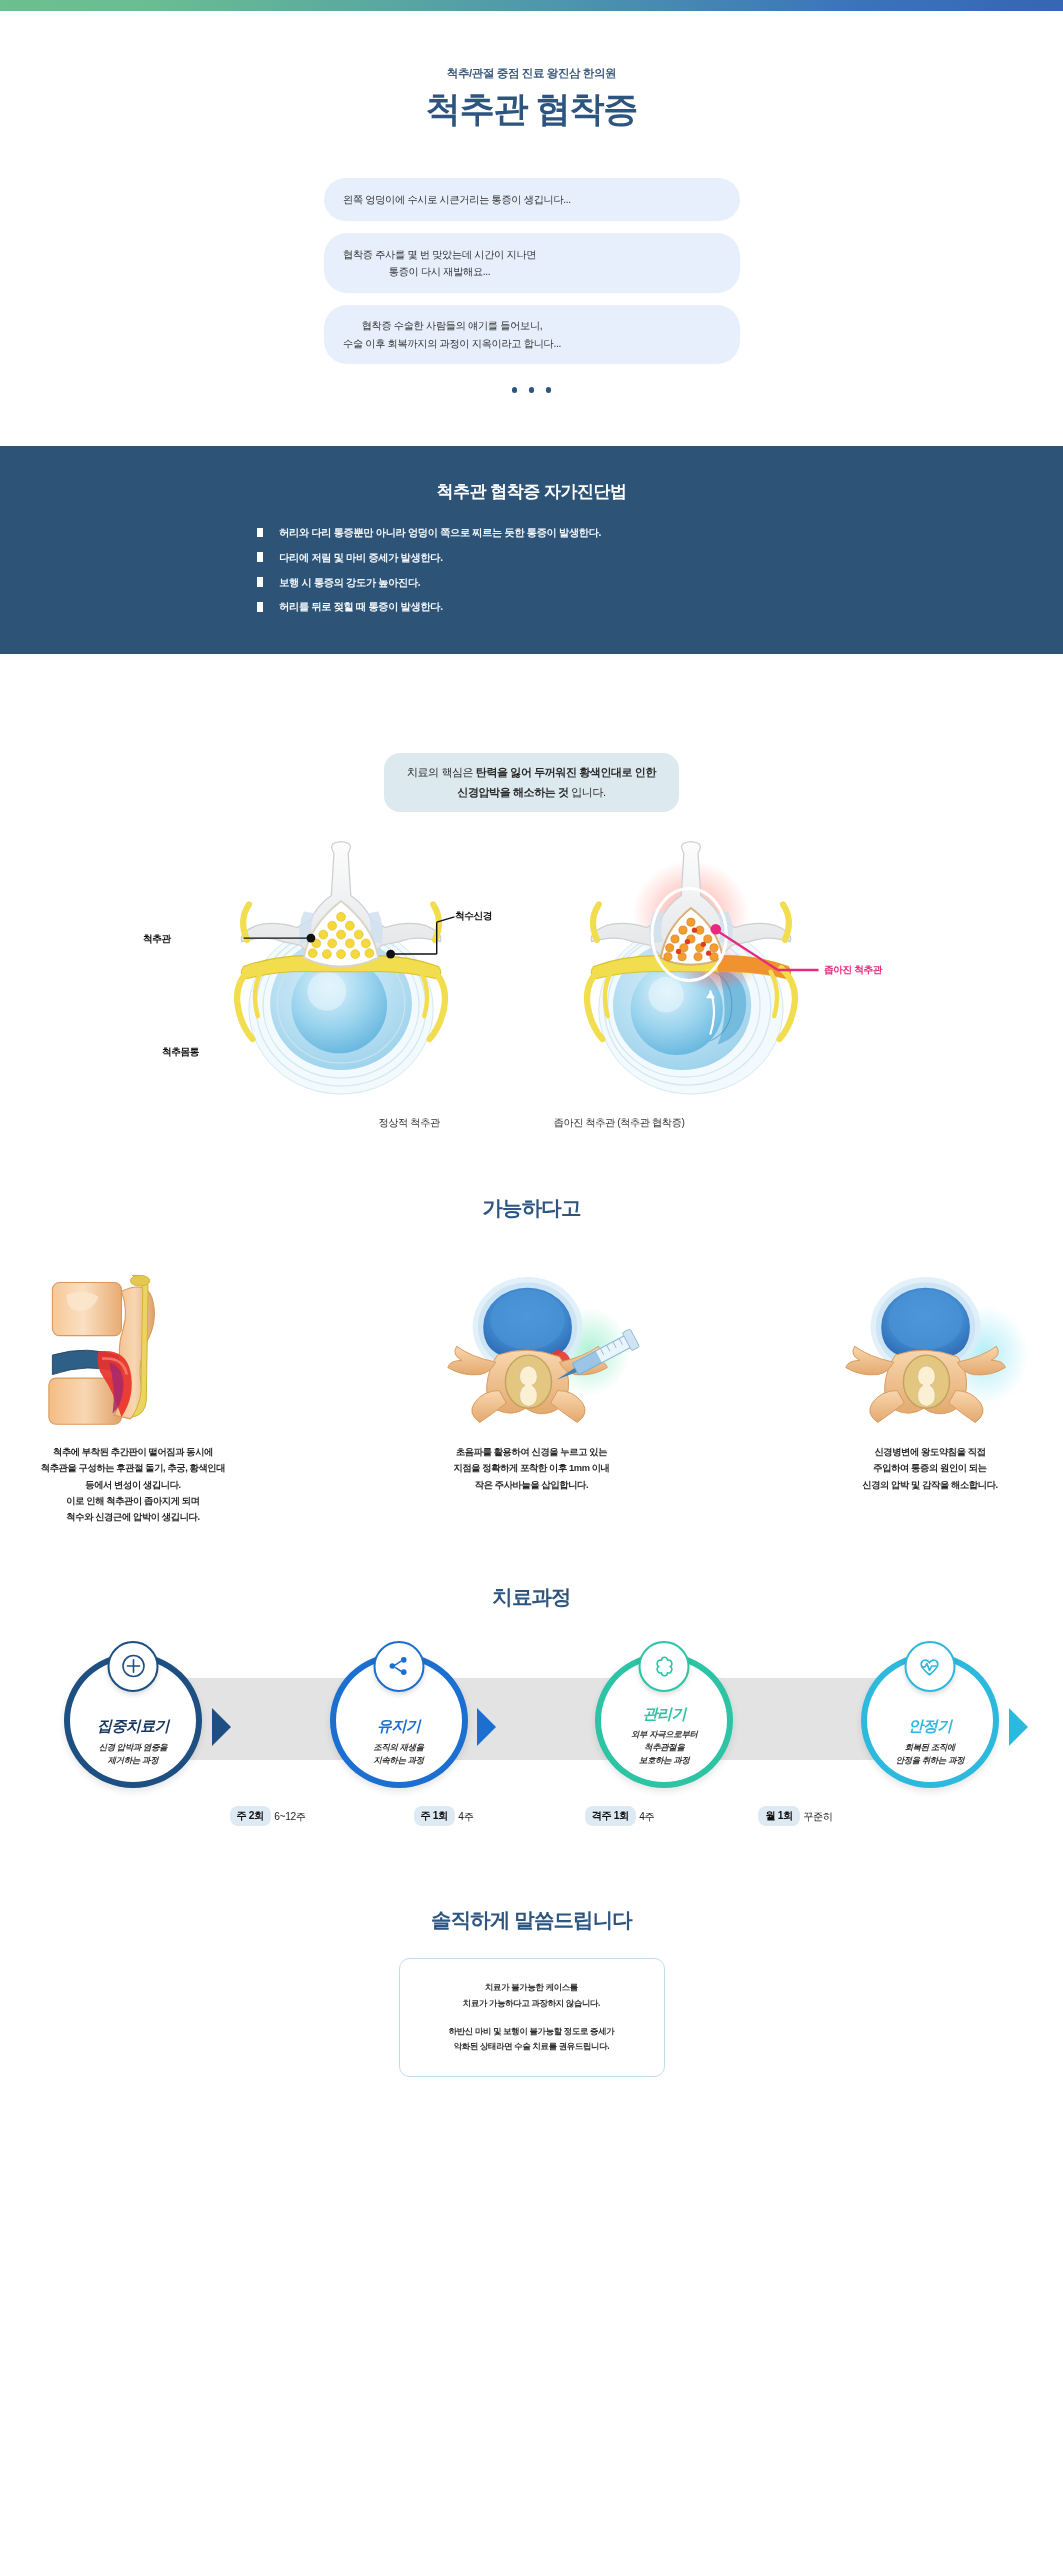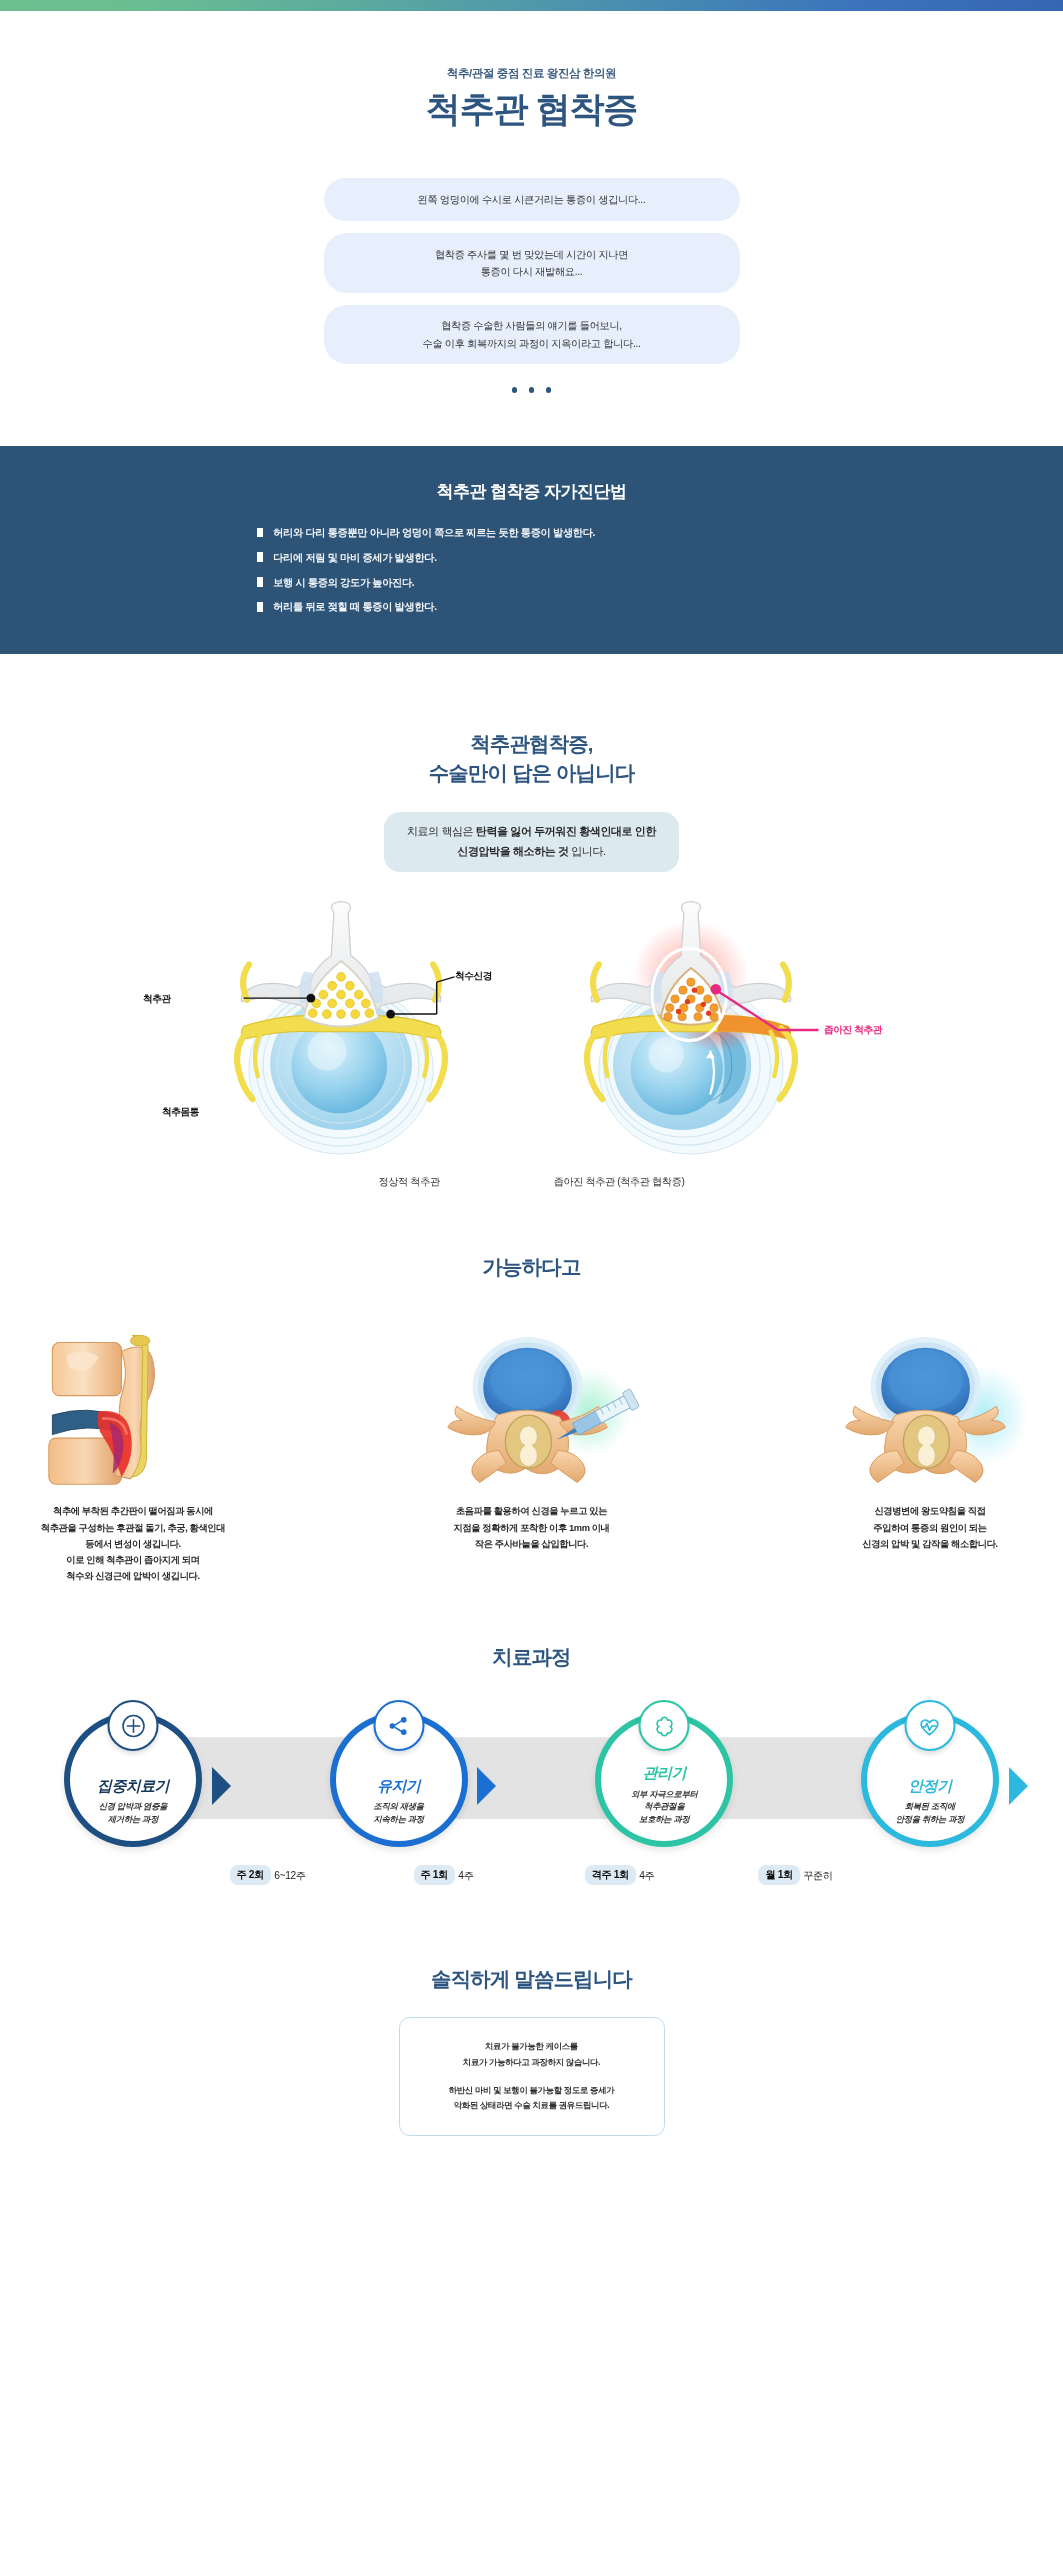--- a/index.html
+++ b/index.html
@@ -48,21 +48,21 @@
     border-radius: 23px;
     padding: 12.4px 19.5px;
     font-size: 10.2px;
     color: #333;
     line-height: 1.7;
     letter-spacing: -0.3px;
     text-align: center;
     min-height: 43px;
     display: flex;
     align-items: center;
-    justify-content: center;
+    justify-content: flex-start;
   }
   .bubble span { display: block; }
 
   .dots {
     margin: 23px auto 0;
     text-align: center;
     display: flex;
     justify-content: center;
     gap: 11.5px;
   }
@@ -90,21 +90,21 @@
   .band-list {
     width: 549px;
     margin: 0 auto;
     display: flex;
     flex-direction: column;
     gap: 10.6px;
   }
   .band-item {
     display: flex;
     align-items: flex-start;
-    gap: 10px;
+    gap: 16px;
     font-size: 10.2px;
     letter-spacing: -0.3px;
     line-height: 1.4;
     font-weight: 600;
     color: #f2f6fa;
   }
   .sq {
     width: 6.2px; height: 9.7px;
     background: #ffffff;
     flex: 0 0 auto;
@@ -325,24 +325,20 @@
         <span>보행 시 통증의 강도가 높아진다.</span>
       </div>
       <div class="band-item">
         <i class="sq"></i>
         <span>허리를 뒤로 젖힐 때 통증이 발생한다.</span>
       </div>
     </div>
   </div>
 
   <div class="sec" style="margin-top:76px;">
-    <div class="sec-h2">
-      <div>척추관협착증,</div>
-      <div>수술만이 답은 아닙니다</div>
-    </div>
 
     <div class="lead-box">
       <div>
         <span>치료의 핵심은 </span><b>탄력을 잃어 두꺼워진 황색인대로 인한</b>
       </div>
       <div>
         <b>신경압박을 해소하는 것</b><span> 입니다.</span>
       </div>
     </div>
 

